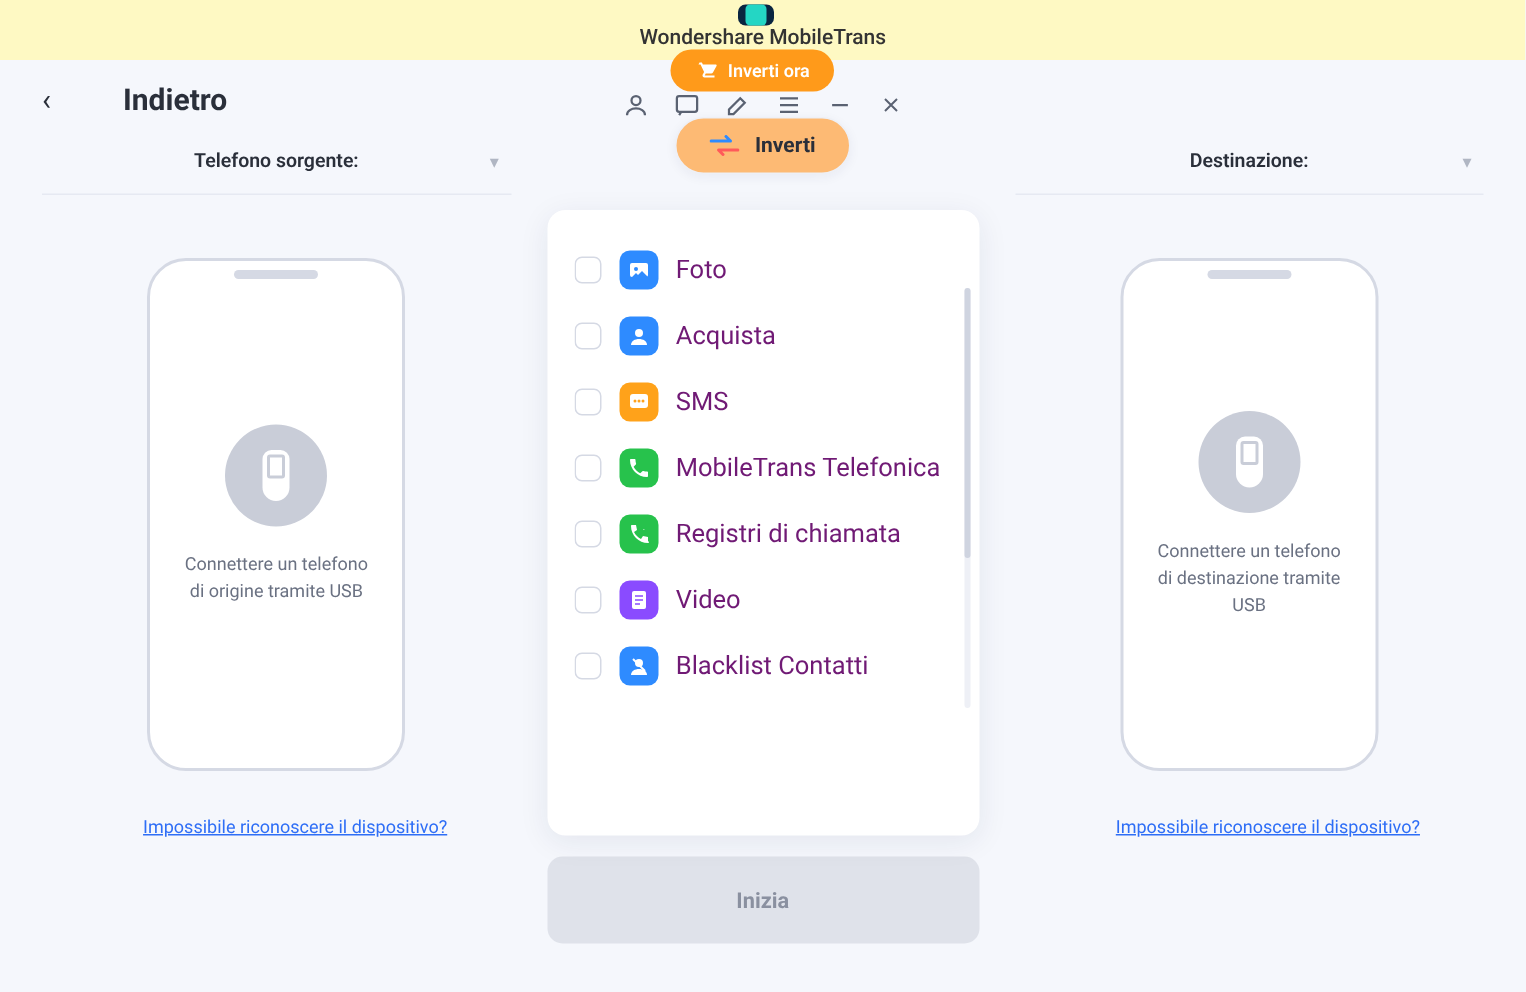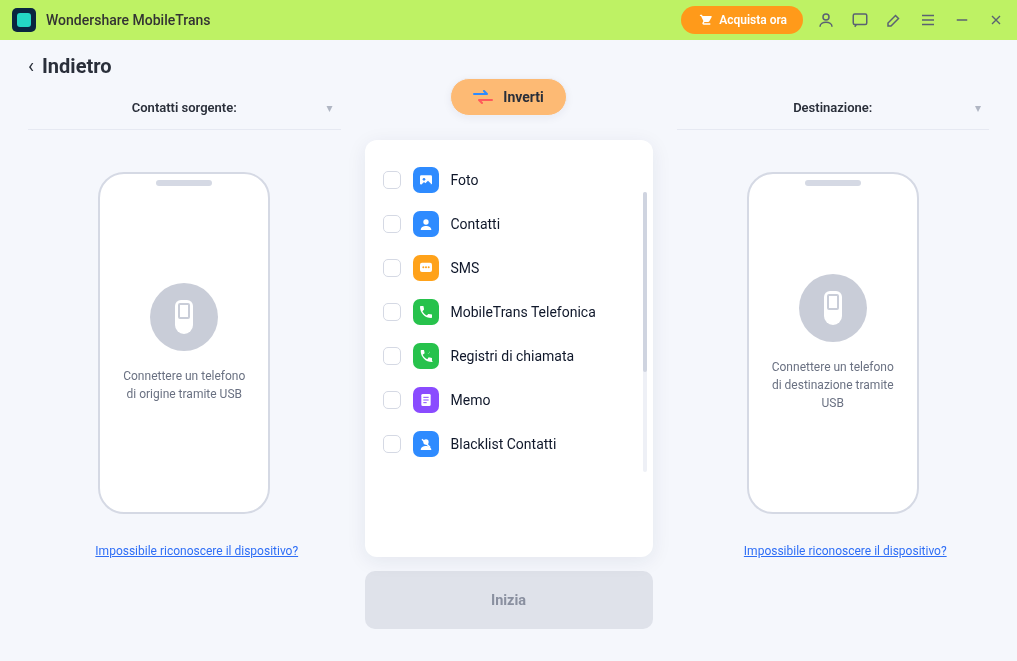--- a/index.html
+++ b/index.html
@@ -1,27 +1,27 @@
 <!DOCTYPE html>
 <html><head>
 <meta charset="utf-8">
 <style>
 * { margin: 0; padding: 0; box-sizing: border-box; font-family: -apple-system, BlinkMacSystemFont, "Segoe UI", Roboto, sans-serif; }
 body { background: #f5f7fc; width: 1017px; height: 661px; overflow: hidden; }
-.titlebar { height: 40px; display: flex; align-items: center; padding: 16px 12px; background: #bef264; }
+.titlebar { height: 40px; display: flex; align-items: center; padding: 3px 12px; background: #fef9c3; flex-direction: column; }
 .app-logo { width: 24px; height: 24px; background: #0a2540; border-radius: 5px; display: flex; align-items: center; justify-content: center; margin-right: 10px; }
 .app-logo-inner { width: 14px; height: 14px; background: #24d6c4; border-radius: 3px; }
 .app-title { font-size: 14px; color: #333; font-weight: 500; }
 .titlebar-spacer { flex: 1; }
 .buy-button { background: #ff9a1a; color: #fff; border: none; border-radius: 16px; padding: 6px 16px; font-size: 12px; font-weight: 600; display: flex; align-items: center; gap: 6px; cursor: pointer; margin-right: 14px; }
 .titlebar-icons { display: flex; align-items: center; gap: 16px; }
 .titlebar-icon { width: 18px; height: 18px; color: #5a6272; cursor: pointer; display: flex; align-items: center; justify-content: center; }
 .back-row { display: flex; align-items: center; padding: 14px 28px 10px; }
 .back-chevron { font-size: 20px; color: #2a2f3a; margin-right: 8px; cursor: pointer; }
-.back-label { font-size: 20px; font-weight: 700; color: #2a2f3a; cursor: pointer; }
+.back-label { font-size: 20px; font-weight: 700; color: #2a2f3a; cursor: pointer; margin-left: 40px; }
 .main { display: flex; padding: 0 28px 20px; gap: 24px; height: calc(100% - 100px); }
 .side-col { flex: 1; display: flex; flex-direction: column; align-items: center; }
 .side-header { width: 100%; display: flex; align-items: center; justify-content: center; padding: 12px 0 14px; border-bottom: 1px solid #e6e9f2; margin-bottom: 42px; position: relative; }
 .side-header-label { font-size: 13px; font-weight: 600; color: #2a2f3a; }
 .side-header-chevron { position: absolute; right: 8px; color: #b0b6c3; font-size: 12px; cursor: pointer; }
 .phone-frame { width: 172px; height: 342px; border: 2px solid #d5d9e4; border-radius: 26px; background: #fff; display: flex; flex-direction: column; align-items: center; justify-content: center; padding: 20px; position: relative; }
 .phone-notch { position: absolute; top: 6px; width: 56px; height: 6px; background: #d5d9e4; border-radius: 3px; }
 .usb-circle { width: 68px; height: 68px; background: #c9cdd8; border-radius: 50%; display: flex; align-items: center; justify-content: center; margin-bottom: 16px; }
 .usb-glyph { width: 18px; height: 34px; background: #fff; border-radius: 6px 6px 9px 9px; position: relative; }
 .usb-glyph::before { content:""; position:absolute; top:3px; left:50%; transform:translateX(-50%); width:8px; height:12px; border:2px solid #c9cdd8; border-radius:2px; }
@@ -30,21 +30,21 @@
 .center-col { width: 288px; display: flex; flex-direction: column; align-items: center; position: relative; }
 .invert-btn { position: absolute; top: -10px; background: #fdba74; border: 1px solid #eef0f6; border-radius: 22px; padding: 10px 22px; display: flex; align-items: center; gap: 10px; font-size: 14px; font-weight: 700; color: #2a2f3a; cursor: pointer; box-shadow: 0 2px 8px rgba(30,40,80,0.06); }
 .invert-icon { width: 20px; height: 14px; position: relative; }
 .content-panel { margin-top: 52px; width: 100%; background: #fff; border-radius: 12px; box-shadow: 0 4px 20px rgba(30,40,80,0.08); padding: 18px 8px 0 18px; height: 432px; display: flex; flex-direction: column; position: relative; overflow: hidden; }
 .panel-header { display: flex; align-items: center; gap: 12px; margin-bottom: 14px; padding-right: 10px; }
 .panel-title { font-size: 12.5px; color: #3a4050; font-weight: 500; }
 .content-list { flex: 1; overflow-y: auto; padding-right: 10px; }
 .content-item { display: flex; align-items: center; gap: 12px; padding: 9px 0; }
 .checkbox { width: 18px; height: 18px; border: 1.5px solid #d5d9e4; border-radius: 5px; flex-shrink: 0; cursor: pointer; }
 .item-icon { width: 26px; height: 26px; border-radius: 7px; display: flex; align-items: center; justify-content: center; flex-shrink: 0; }
-.item-label { font-size: 14px; color: #0f172a; }
+.item-label { font-size: 17px; color: #701a75; }
 .scroll-track { position: absolute; top: 52px; right: 6px; width: 4px; height: 280px; background: #eef0f6; border-radius: 2px; }
 .scroll-thumb { width: 4px; height: 180px; background: #cfd4e0; border-radius: 2px; }
 .start-btn { margin-top: 14px; width: 100%; height: 60px; background: #dfe2ea; color: #8a90a0; font-size: 14.5px; font-weight: 700; border: none; border-radius: 10px; cursor: pointer; }
 
 .ic-photo { background: #2e8bff; }
 .ic-contacts { background: #2e8bff; }
 .ic-sms { background: #ffa21a; }
 .ic-voicemail { background: #27c24c; }
 .ic-video { background: #b84bff; }
 .ic-calllog { background: #27c24c; }
@@ -61,21 +61,21 @@
 <div class="titlebar">
   <div class="app-logo">
       <div class="app-logo-inner"></div>
     </div>
   <div class="app-title">Wondershare MobileTrans</div>
   <div class="titlebar-spacer"></div>
   <button class="buy-button">
     <svg class="icon-inner" viewBox="0 0 24 24" fill="#fff">
         <path d="M7 4h-2l-1 2h2l3.6 7.59-1.35 2.44c-.16.28-.25.61-.25.97 0 1.1.9 2 2 2h10v-2h-9.42c-.14 0-.25-.11-.25-.25l.03-.12.9-1.63h5.45c.75 0 1.41-.41 1.75-1.03l3.58-6.49c.08-.14.12-.3.12-.48 0-.55-.45-1-1-1h-12.8l-.94-2z"></path>
       </svg>
-    <span>Acquista ora</span>
+    <span>Inverti ora</span>
   </button>
   <div class="titlebar-icons">
     <div class="titlebar-icon">
       <svg width="18" height="18" viewBox="0 0 24 24" fill="none" stroke="#5a6272" stroke-width="2">
           <circle cx="12" cy="8" r="4"></circle>
           <path d="M4 21c0-4 4-6 8-6s8 2 8 6"></path>
         </svg>
     </div>
     <div class="titlebar-icon">
       <svg width="18" height="18" viewBox="0 0 24 24" fill="none" stroke="#5a6272" stroke-width="2">
@@ -108,21 +108,21 @@
 
 <div class="back-row">
   <span class="back-chevron">‹</span>
   <span class="back-label">Indietro</span>
 </div>
 
 <div class="main">
 
   <div class="side-col">
     <div class="side-header">
-      <span class="side-header-label">Contatti sorgente:</span>
+      <span class="side-header-label">Telefono sorgente:</span>
       <span class="side-header-chevron">▾</span>
     </div>
     <div class="phone-frame">
       <div class="phone-notch"></div>
       <div class="usb-circle">
           <div class="usb-glyph"></div>
         </div>
       <div class="phone-text" style="white-space: pre-line;">Connettere un telefono
 di origine tramite USB</div>
     </div>
@@ -153,21 +153,21 @@
             <div class="item-label">Foto</div>
           </div>
           <div class="content-item">
             <div class="checkbox"></div>
             <div class="item-icon ic-contacts">
               <svg viewBox="0 0 24 24" width="16" height="16" fill="#fff">
                 <circle cx="12" cy="9" r="4"></circle>
                 <path d="M4 21c0-4 4-6 8-6s8 2 8 6"></path>
               </svg>
             </div>
-            <div class="item-label">Contatti</div>
+            <div class="item-label">Acquista</div>
           </div>
           <div class="content-item">
             <div class="checkbox"></div>
             <div class="item-icon ic-sms">
               <svg viewBox="0 0 24 24" width="16" height="16" fill="#fff">
                 <rect x="3" y="4" width="18" height="14" rx="3"></rect>
                 <circle cx="8" cy="11" r="1.5" fill="#ffa21a"></circle>
                 <circle cx="12" cy="11" r="1.5" fill="#ffa21a"></circle>
                 <circle cx="16" cy="11" r="1.5" fill="#ffa21a"></circle>
               </svg>
@@ -194,21 +194,21 @@
             <div class="item-label">Registri di chiamata</div>
           </div>
           <div class="content-item">
             <div class="checkbox"></div>
             <div class="item-icon ic-notes">
               <svg viewBox="0 0 24 24" width="16" height="16" fill="#fff">
                 <rect x="5" y="3" width="14" height="18" rx="2"></rect>
                 <path d="M8 8h8M8 12h8M8 16h5" stroke="#8a4bff" stroke-width="1.5"></path>
               </svg>
             </div>
-            <div class="item-label">Memo</div>
+            <div class="item-label">Video</div>
           </div>
           <div class="content-item">
             <div class="checkbox"></div>
             <div class="item-icon ic-blacklist">
               <svg viewBox="0 0 24 24" width="16" height="16" fill="#fff">
                 <circle cx="12" cy="9" r="4"></circle>
                 <path d="M4 21c0-4 4-6 8-6s8 2 8 6"></path>
                 <line x1="6" y1="5" x2="18" y2="17" stroke="#fff" stroke-width="2"></line>
               </svg>
             </div>

